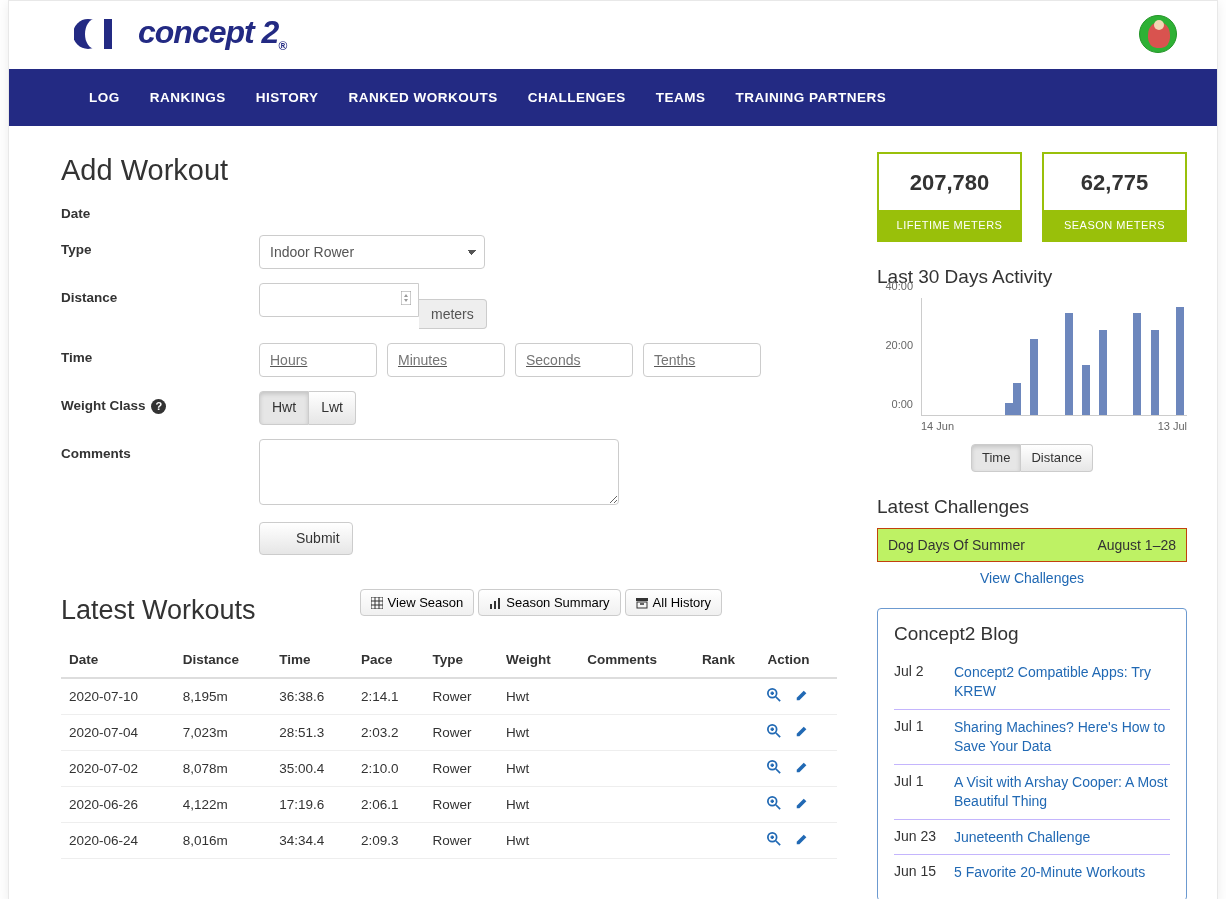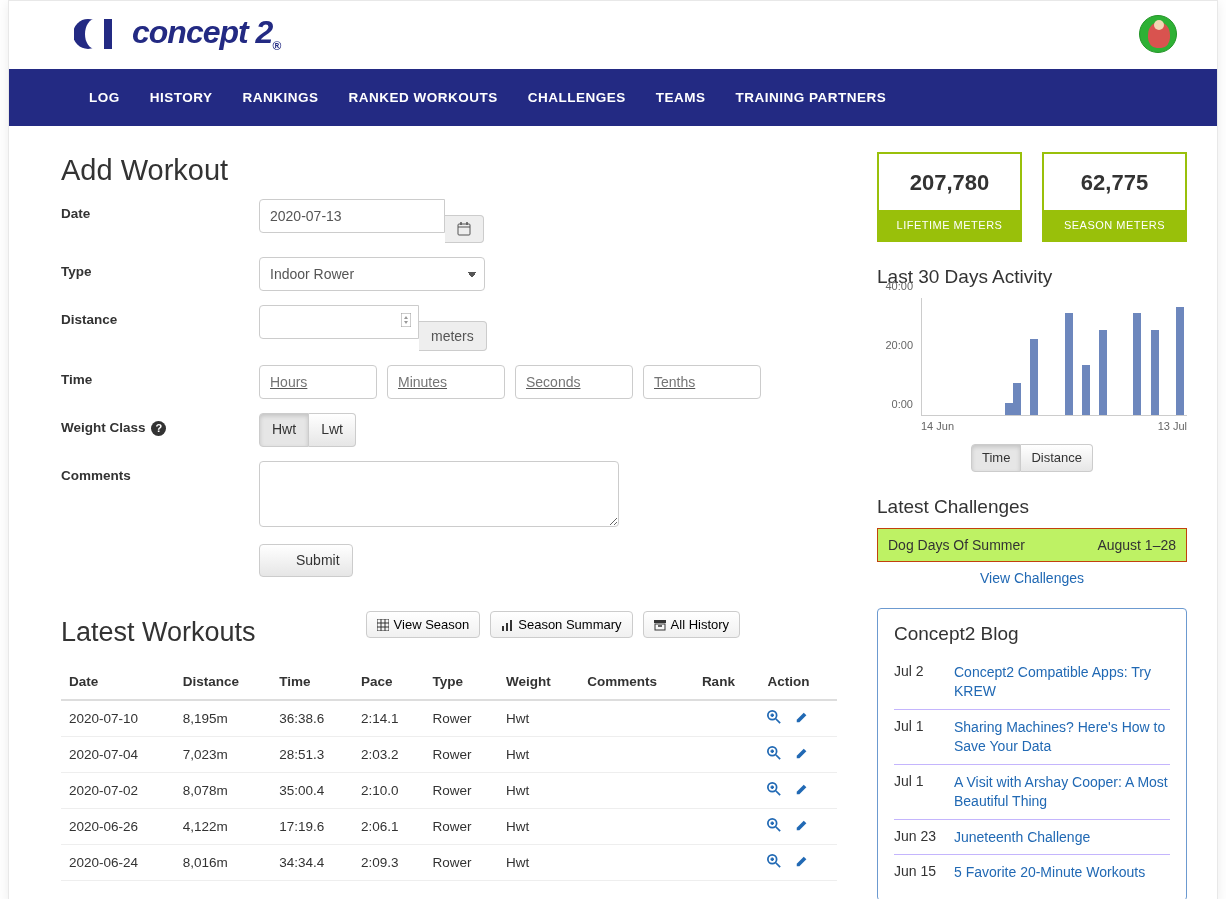--- a/index.html
+++ b/index.html
@@ -1,19 +1,19 @@
 <!DOCTYPE html>
 <html><head>
 <meta charset="utf-8">
 <style>
 * { box-sizing: border-box; margin: 0; padding: 0; }
 body { font-family: "Helvetica Neue", Helvetica, Arial, sans-serif; font-size: 14px; color: #333; background: #fff; }
 .page { max-width: 1210px; margin: 0 auto; background: #fff; border: 1px solid #e8e8e8; box-shadow: 0 2px 12px rgba(0,0,0,0.08); }
 .header { background: #fff; display: flex; justify-content: space-between; align-items: center; padding: 12px 40px 14px 65px; }
-.logo { height: 42px; display: flex; align-items: center; gap: 6px; font-style: italic; font-weight: bold; font-size: 32px; color: #232a83; letter-spacing: -1px; }
+.logo { height: 42px; display: flex; align-items: center; gap: 12px; font-style: italic; font-weight: bold; font-size: 32px; color: #232a83; letter-spacing: -1px; }
 .logo-mark { width: 52px; height: 38px; position: relative; }
 .logo-mark svg { display: block; }
 .avatar { width: 38px; height: 38px; border-radius: 50%; background: #2eb135; position: relative; overflow: hidden; border: 1px solid #239528; }
 .avatar-inner { position: absolute; top: 6px; left: 8px; width: 22px; height: 26px; background: #d9534f; border-radius: 50% 50% 40% 40%; }
 .avatar-head { position: absolute; top: 4px; left: 14px; width: 10px; height: 10px; background: #f3d7b4; border-radius: 50%; }
 
 .navbar { background: #232a83; display: flex; padding: 0 65px; }
 .navbar a { color: #fff; text-decoration: none; font-weight: 700; font-size: 13.5px; letter-spacing: 0.5px; padding: 21px 15px; display: inline-block; }
 
 .content { display: flex; padding: 20px 30px 0 52px; gap: 40px; }
@@ -43,21 +43,21 @@
 .btn { border: 1px solid #ccc; background: linear-gradient(#fff,#e6e6e6); padding: 6px 12px; font-size: 14px; cursor: pointer; color: #333; line-height: 1.4; }
 .btn-group .btn:first-child { border-radius: 4px 0 0 4px; }
 .btn-group .btn:last-child { border-radius: 0 4px 4px 0; border-left: none; }
 .btn.active { background: #e6e6e6; box-shadow: inset 0 2px 4px rgba(0,0,0,.15); }
 .btn-single { border-radius: 4px; padding-left: 36px; }
 
 textarea.form-control { width: 360px; height: 66px; resize: both; }
 
 .help-icon { display: inline-flex; width: 15px; height: 15px; background: #333; color: #fff; border-radius: 50%; font-size: 11px; font-weight: bold; align-items: center; justify-content: center; margin-left: 2px; }
 
-.latest-header { display: flex; align-items: center; gap: 10px; }
+.latest-header { display: flex; align-items: center; gap: 4px; }
 .latest-header h2 { flex: 0 0 auto; margin-right: 100px; }
 .btn-sm { font-size: 13px; padding: 5px 10px; border-radius: 4px; background: linear-gradient(#fff,#f0f0f0); border:1px solid #ccc; cursor:pointer; display:inline-flex; align-items:center; gap:5px; }
 .btn-sm svg, .btn-sm .ico { width: 12px; height: 12px; }
 
 table.workouts { width: 100%; border-collapse: collapse; margin-top: 6px; }
 table.workouts th { text-align: left; font-weight: 700; padding: 10px 8px; border-bottom: 2px solid #ddd; font-size: 13.5px; color: #333; }
 table.workouts td { padding: 9px 8px; border-bottom: 1px solid #eee; font-size: 13.5px; color: #333; }
 .action-icons { display: flex; gap: 14px; }
 .action-icons span { color: #2169b4; cursor: pointer; }
 .action-icons svg { width: 14px; height: 14px; fill: #2169b4; }
@@ -103,47 +103,34 @@
       <span>concept 2<span style="font-size:12px;vertical-align:sub;font-style:normal">®</span></span>
     </div>
     <div class="avatar">
       <div class="avatar-inner"></div>
         <div class="avatar-head"></div>
     </div>
   </div>
 
   <nav class="navbar">
     <a href="#">LOG</a>
+    <a href="#">RANKINGS</a>
     <a href="#">HISTORY</a>
-    <a href="#">RANKINGS</a>
     <a href="#">RANKED WORKOUTS</a>
     <a href="#">CHALLENGES</a>
     <a href="#">TEAMS</a>
     <a href="#">TRAINING PARTNERS</a>
   </nav>
 
   <div class="content">
     <div class="main">
       <h1>Add Workout</h1>
 
       <div class="form-row">
         <div class="form-label">Date</div>
-        <div class="form-control-wrap">
-          <div class="input-group">
-            <input class="form-control date-input" value="2020-07-13" style="">
-            <span class="input-group-addon">
-              <svg width="14" height="14" viewBox="0 0 14 14">
-                  <rect x="1" y="2" width="12" height="11" rx="1" fill="none" stroke="#555" stroke-width="1"></rect>
-                  <line x1="1" y1="5" x2="13" y2="5" stroke="#555"></line>
-                  <line x1="4" y1="0" x2="4" y2="3" stroke="#555" stroke-width="1.5"></line>
-                  <line x1="10" y1="0" x2="10" y2="3" stroke="#555" stroke-width="1.5"></line>
-                </svg>
-            </span>
-          </div>
-        </div>
       </div>
 
       <div class="form-row">
         <div class="form-label">Type</div>
         <div class="form-control-wrap">
           <select class="form-control">
             <option>Indoor Rower</option>
           </select>
         </div>
       </div>

